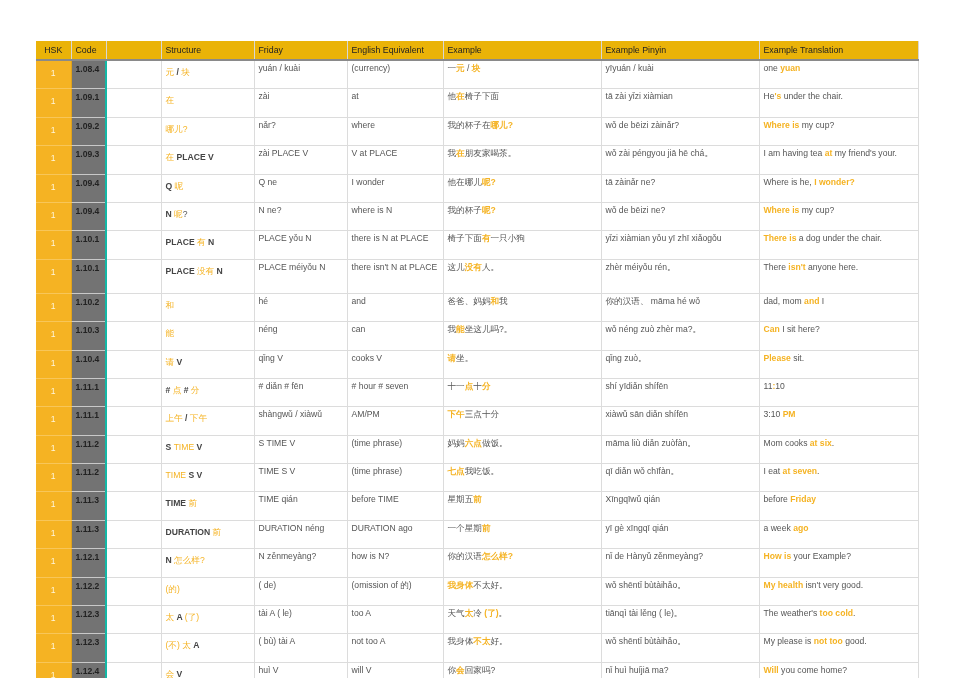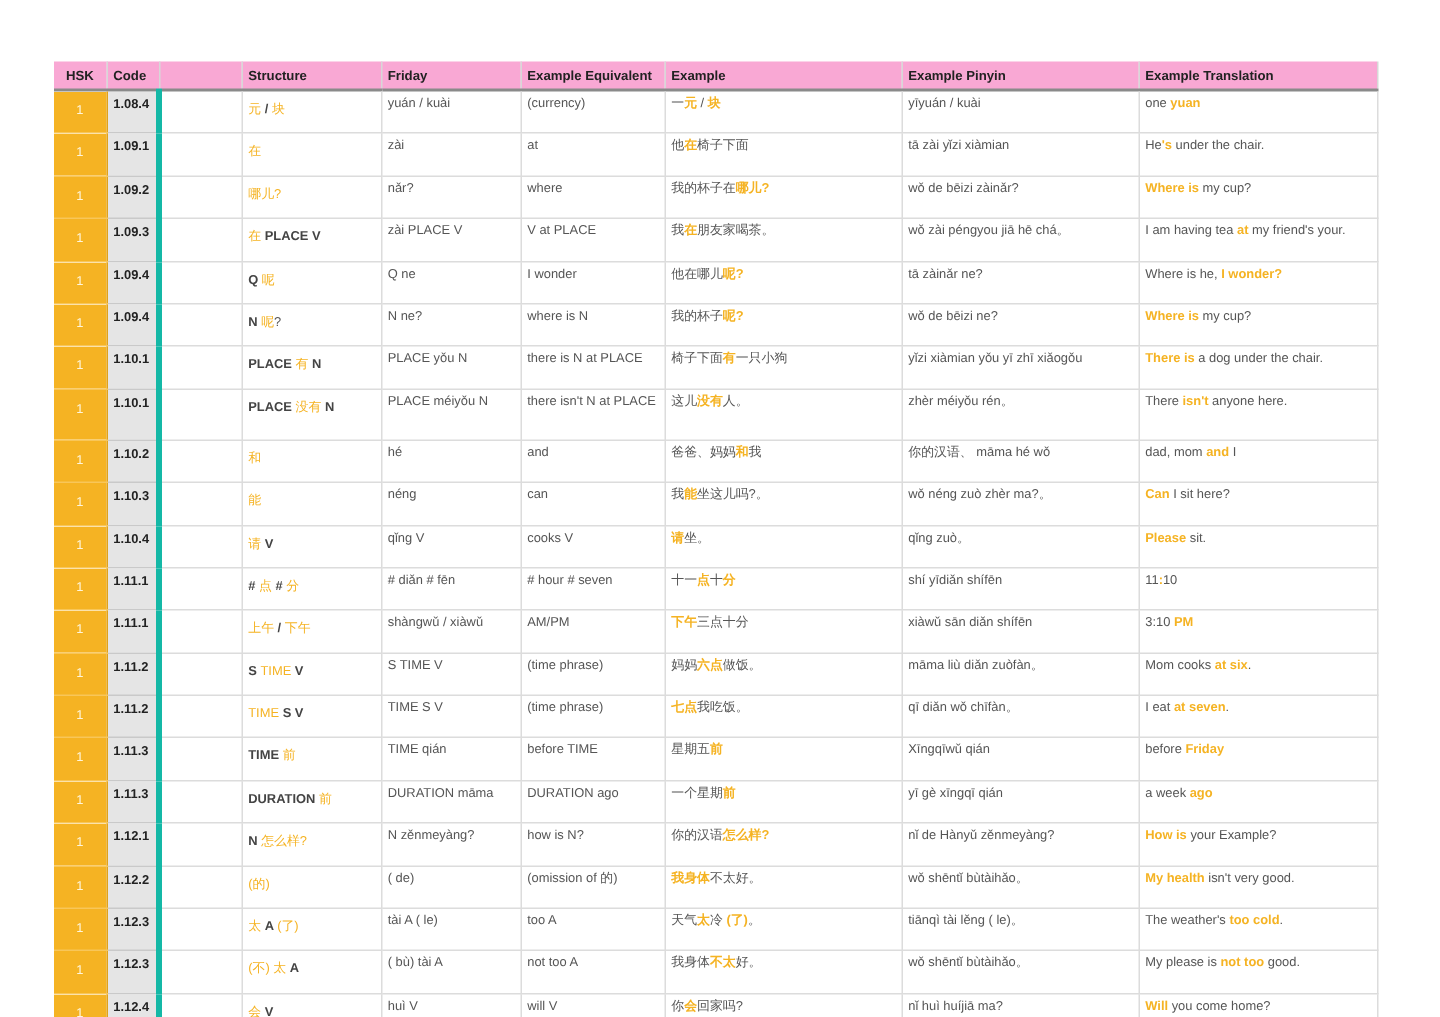--- a/index.html
+++ b/index.html
@@ -13,35 +13,35 @@
   table.grammar col.c-hsk { width: 35px; }
   table.grammar col.c-code { width: 35px; }
   table.grammar col.c-blank { width: 55px; }
   table.grammar col.c-struct { width: 93px; }
   table.grammar col.c-pinyin { width: 93px; }
   table.grammar col.c-eng { width: 96px; }
   table.grammar col.c-ex { width: 158px; }
   table.grammar col.c-expy { width: 158px; }
   table.grammar col.c-extr { width: 159px; }
   thead th {
-    background: #f9a8d4; color: #222; font-weight: bold; text-align: left;
+    background: #eab308; color: #222; font-weight: normal; text-align: left;
     height: 18px; padding: 0 0 0 4px; font-size: 8.8px;
     border-right: 1px solid #d7d7d7; border-bottom: 2px solid #8a8a8a;
   }
   thead th.h-hsk { text-align: center; padding: 0; }
   tbody td {
     height: 20.4px; padding: 2px 3px 0 4px; vertical-align: top; line-height: 10px;
     border-bottom: 1px solid #dcdcdc; border-right: 1px solid #dcdcdc;
     white-space: normal; overflow: hidden;
   }
   tbody tr.tall td { height: 26px; }
   tbody td.hsk { background: #f5b323; color: #fff6dc; text-align: center; padding: 7px 0 0 0;
                  border-right: 1px solid #e0a21a; border-bottom: 1px solid #f8c659; }
-  tbody td.code { background: #e5e5e5; color: #222; font-weight: bold; padding-top: 3px;
-                  border-right: 4px solid #14b8a6; border-bottom: 1px solid #c9c9c9; }
+  tbody td.code { background: #737373; color: #222; font-weight: bold; padding-top: 3px;
+                  border-right: 2px solid #14b8a6; border-bottom: 1px solid #c9c9c9; }
   tbody td.blank { background: #fff; }
   tbody td.struct { color: #555; padding-top: 6px; }
   .hl { color: #f5b323; }
   .b { font-weight: bold; }
   .bd { font-weight: bold; color: #444; }
 </style>
 </head>
 <body>
 
 <table class="grammar">
@@ -56,21 +56,21 @@
       <col class="c-expy">
       <col class="c-extr">
   </colgroup>
   <thead>
     <tr>
       <th class="h-hsk">HSK</th>
       <th>Code</th>
       <th></th>
       <th>Structure</th>
       <th>Friday</th>
-      <th>Example Equivalent</th>
+      <th>English Equivalent</th>
       <th>Example</th>
       <th>Example Pinyin</th>
       <th>Example Translation</th>
     </tr>
   </thead>
   <tbody id="rows">
       <tr>
         <td class="hsk">1</td>
         <td class="code">1.08.4</td>
         <td class="blank"></td>
@@ -244,21 +244,21 @@
         <td class="eng">before TIME</td>
         <td class="ex"><span>星期五</span><span class="hl b">前</span></td>
         <td class="expy">Xīngqīwǔ qián</td>
         <td class="extr"><span>before </span><span class="hl b">Friday</span></td>
       </tr>
       <tr>
         <td class="hsk">1</td>
         <td class="code">1.11.3</td>
         <td class="blank"></td>
         <td class="struct"><span class="bd">DURATION </span><span class="hl">前</span></td>
-        <td class="pinyin">DURATION māma</td>
+        <td class="pinyin">DURATION néng</td>
         <td class="eng">DURATION ago</td>
         <td class="ex"><span>一个星期</span><span class="hl b">前</span></td>
         <td class="expy">yī gè xīngqī qián</td>
         <td class="extr"><span>a week </span><span class="hl b">ago</span></td>
       </tr>
       <tr>
         <td class="hsk">1</td>
         <td class="code">1.12.1</td>
         <td class="blank"></td>
         <td class="struct"><span class="bd">N </span><span class="hl">怎么样?</span></td>

